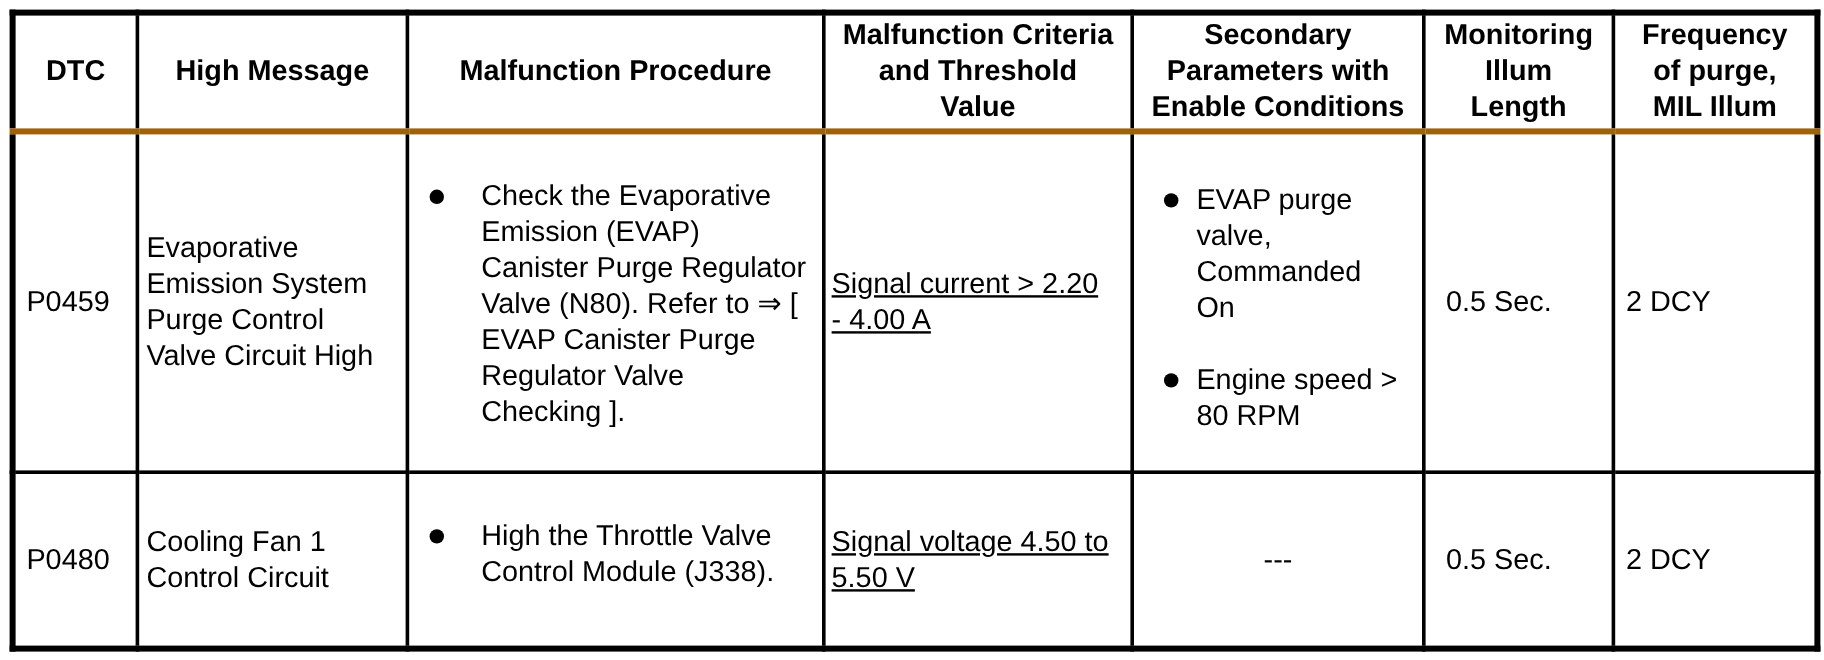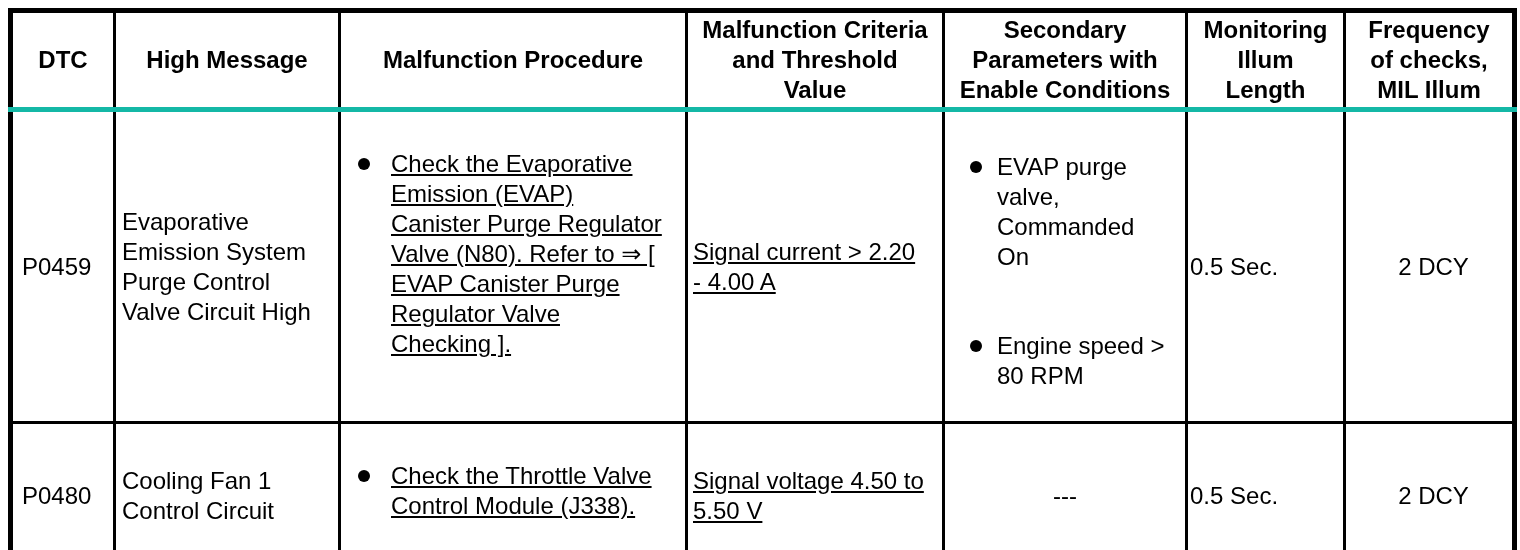--- a/index.html
+++ b/index.html
@@ -25,56 +25,55 @@
   }
   th, td {
     border: 3px solid #000;
     font-size: 24px;
     line-height: 30px;
     white-space: pre-line;
     overflow: hidden;
     padding: 0;
   }
   thead th {
-    border-bottom: 5px solid #14b8a6;
+    border-bottom: 5px solid #a16207;
     font-weight: bold;
     text-align: center;
     vertical-align: middle;
     padding: 2px 0;
   }
   tr.header-row { height: 92px; }
   tr.body-row-1 { height: 271px; }
   tr.body-row-2 { height: 147px; }
 
   td { vertical-align: middle; text-align: left; }
 
   td.cell-dtc     { padding-left: 9px; }
   td.cell-errmsg  { padding-left: 6px; padding-right: 4px; }
   td.cell-diag    { vertical-align: top; padding: 7px 4px 0 17px; }
   td.cell-malf    { padding-left: 5px; padding-right: 3px; text-decoration: underline; }
   td.cell-sec     { vertical-align: top; padding: 10px 2px 0 25px; }
   td.cell-sec-center { text-align: center; vertical-align: middle; }
-  td.cell-mon     { padding-left: 2px; }
-  td.cell-freq    { padding-left: 9px; text-align: center; }
+  td.cell-mon     { padding-left: 17px; }
+  td.cell-freq    { padding-left: 9px; }
 
   .bullet-item {
     display: flex;
     align-items: flex-start;
-    margin-bottom: 29px;
   }
   .bullet-item:last-child { margin-bottom: 0; }
   .bullet-dot {
     flex: 0 0 12px;
     width: 12px;
     height: 12px;
     border-radius: 50%;
     background: #000;
     margin-top: 9px;
   }
-  .cell-diag .bullet-text { margin-left: 21px; text-decoration: underline; }
+  .cell-diag .bullet-text { margin-left: 31px; }
   .cell-sec  .bullet-text { margin-left: 15px; }
 </style>
 </head>
 <body>
 
 <div class="table-wrap">
   <table class="dtc-table">
     <colgroup>
       <col style="width:104px">
       <col style="width:225px">
@@ -92,21 +91,21 @@
         <th>Malfunction Criteria
 and Threshold
 Value</th>
         <th>Secondary
 Parameters with
 Enable Conditions</th>
         <th>Monitoring
 Illum
 Length</th>
         <th>Frequency
-of checks,
+of purge,
 MIL Illum</th>
       </tr>
     </thead>
     <tbody>
       <tr class="body-row-1">
         <td class="cell-dtc">P0459</td>
         <td class="cell-errmsg">Evaporative
 Emission System
 Purge Control
 Valve Circuit High</td>
@@ -141,21 +140,21 @@
         <td class="cell-mon">0.5 Sec.</td>
         <td class="cell-freq">2 DCY</td>
       </tr>
       <tr class="body-row-2">
         <td class="cell-dtc">P0480</td>
         <td class="cell-errmsg">Cooling Fan 1
 Control Circuit</td>
         <td class="cell-diag">
           <div class="bullet-item">
             <span class="bullet-dot"></span>
-            <span class="bullet-text">Check the Throttle Valve
+            <span class="bullet-text">High the Throttle Valve
 Control Module (J338).</span>
           </div>
         </td>
         <td class="cell-malf">Signal voltage 4.50 to
 5.50 V</td>
         <td class="cell-sec-center">---</td>
         <td class="cell-mon">0.5 Sec.</td>
         <td class="cell-freq">2 DCY</td>
       </tr>
     </tbody>

